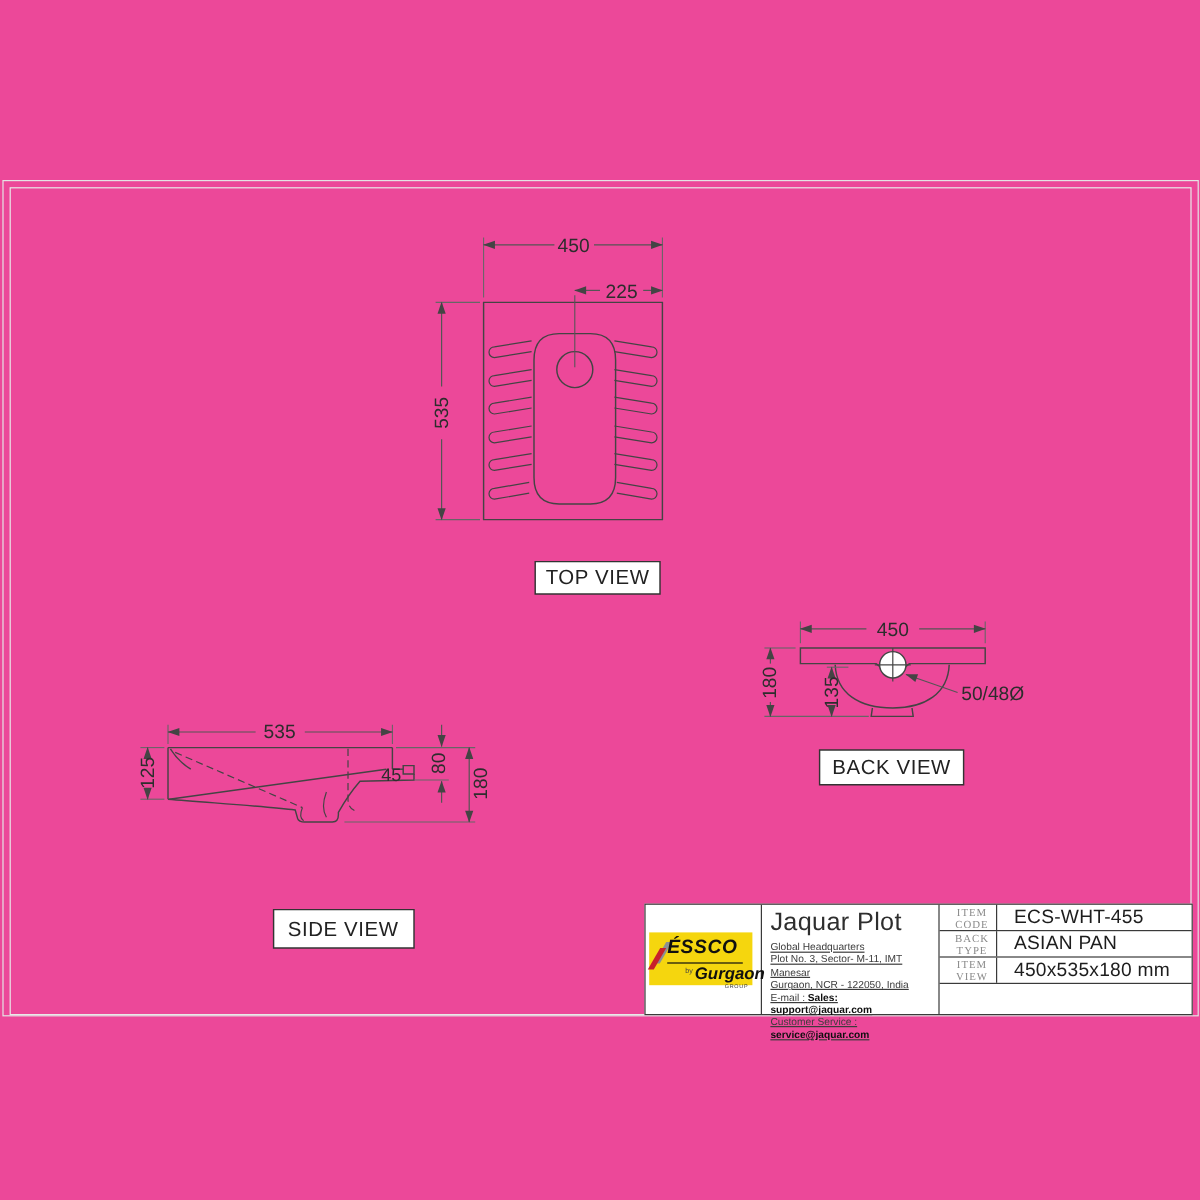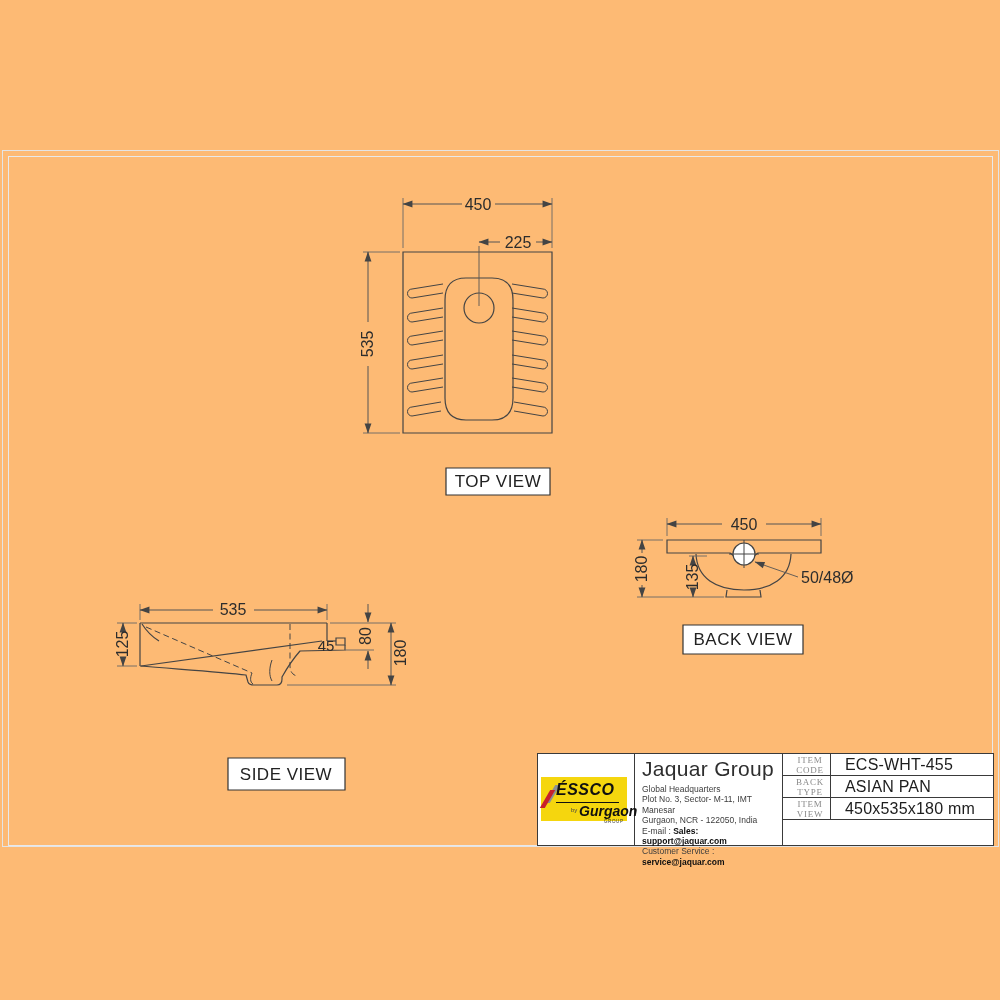--- a/index.html
+++ b/index.html
@@ -1,16 +1,16 @@
 <!DOCTYPE html>
 <html><head>
 <meta charset="utf-8">
 <style>
   html,body{margin:0;padding:0;background:#fff;}
-  .canvas{position:relative;width:1000px;height:1000px;background:#fdba74;overflow:hidden;
+  .canvas{position:relative;width:1000px;height:1000px;background:#ec4899;overflow:hidden;
           font-family:"Liberation Sans",sans-serif;}
   .frame-outer{position:absolute;left:2px;top:150px;width:995px;height:695px;border:1px solid #e4e4e4;}
   .frame-inner{position:absolute;left:8px;top:156px;width:983px;height:688px;border:1px solid #e9e9e9;}
   svg.draw{position:absolute;left:0;top:0;}
   svg.draw path, svg.draw line, svg.draw rect, svg.draw circle{vector-effect:non-scaling-stroke;}
   .dimtxt{font-family:"Liberation Sans",sans-serif;font-size:16px;fill:#2d2d2d;}
   .dimtxt-sm{font-family:"Liberation Sans",sans-serif;font-size:15px;fill:#2d2d2d;}
   .viewlbl{font-family:"Liberation Sans",sans-serif;font-size:17px;fill:#222;letter-spacing:.5px;}
   
   .tb{position:absolute;left:537px;top:753px;width:455px;height:91px;border:1px solid #3a3a3a;background:#fff;}
@@ -20,21 +20,21 @@
   .tb .right-sec{left:245px;top:0;width:210px;height:91px;}
   .tb .frow{position:absolute;left:0;width:210px;height:22px;border-bottom:1px solid #3a3a3a;box-sizing:border-box;text-align:center;}
   .tb .frow .flabel{position:absolute;left:0;top:0;width:48px;height:100%;border-right:1px solid #3a3a3a;
        box-sizing:border-box;display:flex;align-items:center;padding-left:7px;
        font-family:"Liberation Serif",serif;font-size:9px;color:#8a8a8a;letter-spacing:.8px;}
   .tb .frow .fvalue{position:absolute;left:48px;top:0;right:0;height:100%;display:flex;align-items:center;
        padding-left:14px;font-size:16px;color:#1d1d1d;letter-spacing:.2px;}
   .tb .note-row{position:absolute;left:0;top:66px;width:210px;height:25px;display:flex;align-items:center;
        padding-left:9px;box-sizing:border-box;font-size:10px;color:#222;letter-spacing:.1px;}
   .company{font-size:21px;color:#2e2e2e;letter-spacing:.3px;margin:1px 0 3px 0;}
-  .addr{font-size:8.5px;line-height:10.4px;color:#3c3c3c;}
+  .addr{font-size:8.5px;line-height:10.4px;color:#3c3c3c;text-decoration:underline;}
   .addr b{color:#0f0f0f;}
   
   .essco{position:absolute;left:3px;top:23px;width:86px;height:44px;}
   .essco .yellow{position:absolute;inset:0;}
   .essco .s1{position:absolute;left:9px;top:8px;width:5px;height:18px;transform:skewX(-30deg);}
   .essco .s2{position:absolute;left:4px;top:13px;width:5px;height:18px;transform:skewX(-30deg);}
   .essco .brand{position:absolute;left:15px;top:4px;font-size:16px;font-weight:800;font-style:italic;
        color:#101010;letter-spacing:.5px;}
   .essco .rule{position:absolute;left:15px;top:25px;width:63px;height:1px;background:#101010;}
   .essco .by{position:absolute;left:30px;top:30px;font-size:6px;color:#444;}
@@ -212,21 +212,21 @@
         <div class="s2" style="background:#C8202B;"></div>
         <div class="brand">ÉSSCO</div>
         <div class="rule"></div>
         <div class="by">by</div>
         <div class="jaquar">Gurgaon</div>
         <div class="group">GROUP</div>
       </div>
     </div>
 
     <div class="cell mid-cell">
-      <div class="company">Jaquar Group</div>
+      <div class="company">Jaquar Plot</div>
       <div class="addr">
         <div>Global Headquarters</div>
         <div>Plot No. 3, Sector- M-11, IMT Manesar</div>
         <div>Gurgaon, NCR - 122050, India</div>
         <div><span>E-mail : </span><b>Sales: support@jaquar.com</b></div>
         <div><span>Customer Service : </span><b>service@jaquar.com</b></div>
       </div>
     </div>
 
     <div class="cell right-sec">

